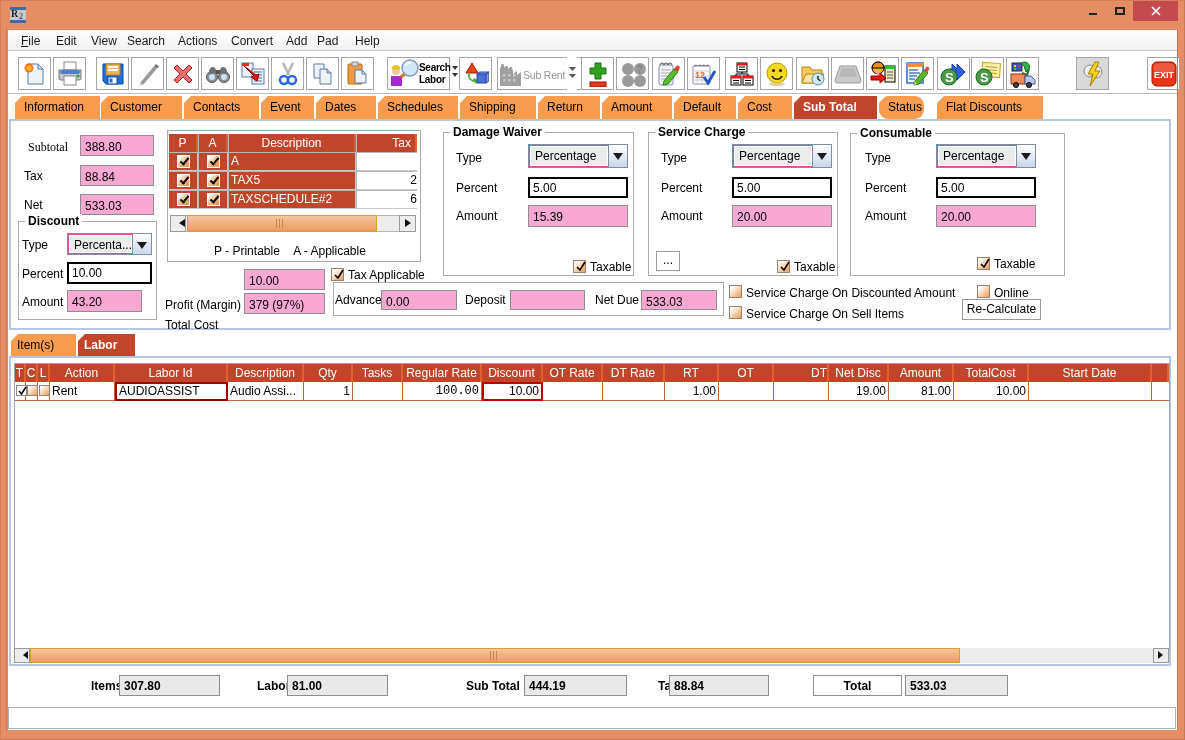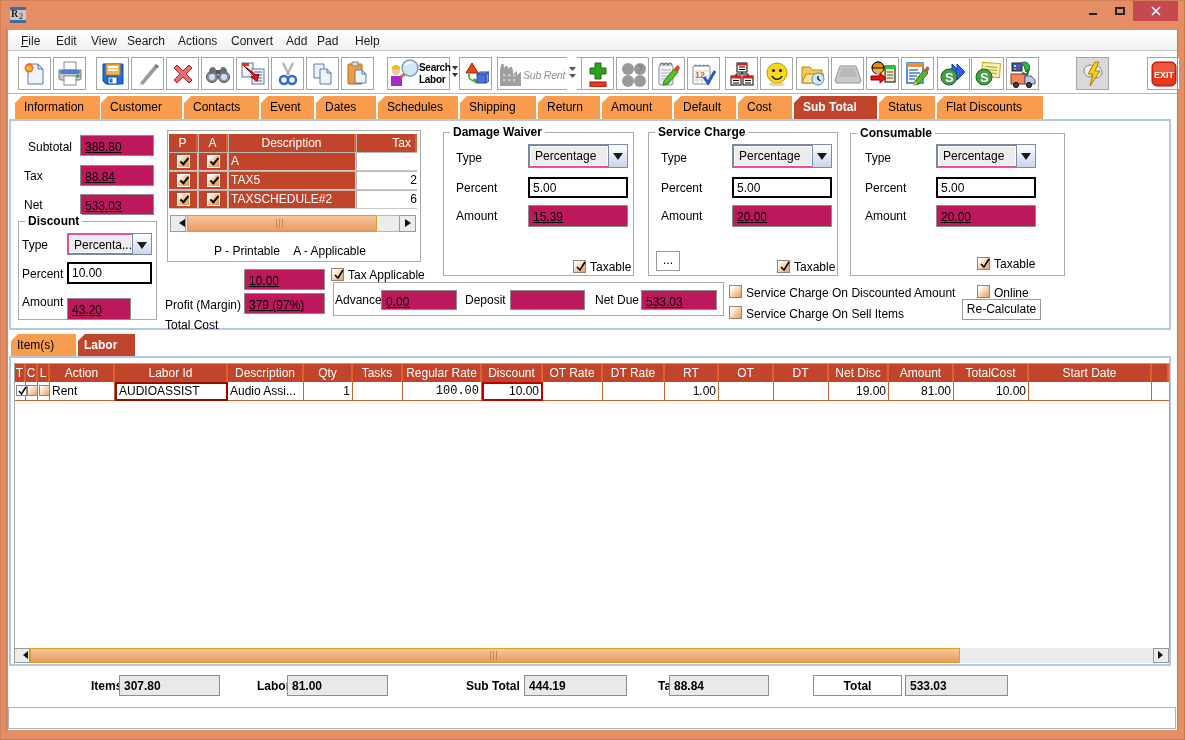--- a/index.html
+++ b/index.html
@@ -30,22 +30,22 @@
 .tbtn svg { position:absolute; left:50%; top:50%; transform:translate(-50%,-50%); }
 
 .tab { position:absolute; height:23px; background:#F99C4E; color:#000;
   clip-path:polygon(7px 0, 100% 0, 100% 100%, 0 100%, 0 7px);
   font-size:12px; line-height:23px; padding-left:9px; }
 .tab.sel { background:#C1452A; color:#fff; font-weight:bold; }
 
 .pane { position:absolute; background:#fff; border:2px solid #B5C7E3; }
 
 .lbl { position:absolute; font-size:12px; color:#000; white-space:nowrap; }
-.fld { position:absolute; background:#be185d; border:1px solid #8e8e8e; font-size:12px;
-  padding:4px 0 0 4px; white-space:nowrap; overflow:hidden;text-decoration:underline; }
+.fld { position:absolute; background:#f9a8d4; border:1px solid #8e8e8e; font-size:12px;
+  padding:4px 0 0 4px; white-space:nowrap; overflow:hidden; }
 .fldw { position:absolute; background:#fff; border:2px solid #000; font-size:12px;
   padding:2px 0 0 3px; white-space:nowrap; overflow:hidden; }
 .grp { position:absolute; border:1px solid #ababab; }
 .gtitle { position:absolute; top:-8px; left:6px; background:#fff; padding:0 3px; font-weight:bold; font-size:12px; white-space:nowrap;}
 .combo { position:absolute; border:1px solid #7d8ca3; background:#ec4899; }
 .combo .ct { position:absolute; left:1px; top:1px; bottom:1px; right:19px; background:#ECECEC;
   border:1px solid #fff; font-size:12px; padding:2px 0 0 4px; white-space:nowrap; overflow:hidden;}
 .combo .ca { position:absolute; right:0; top:0; bottom:0; width:19px;
   background:linear-gradient(#ffffff,#c9d6ec); border-left:1px solid #7d8ca3; }
 .combo .ca:after { content:""; position:absolute; left:4px; top:8px; border:5px solid transparent;
@@ -207,21 +207,21 @@
       </svg>
     </div>
   <div class="tbtn" style="left:451px">
       <svg width="26" height="26" viewBox="0 0 26 26">
         <path d="M9 2 L15 12 H3 Z" fill="#e84818" stroke="#a02000"></path>
         <path d="M5 13 a7 7 0 0 0 7 8 l-1 2 l5 -3 l-5 -3 l-1 2 a5 5 0 0 1 -3 -6 z" fill="#38b028"></path>
         <rect x="14" y="13" width="9" height="9" fill="#4a70d8" stroke="#2a4aa0"></rect>
         <path d="M14 13 l3 -2 h9 l-3 2 z M23 13 l3 -2 v9 l-3 2 z" fill="#7a9ae8" stroke="#2a4aa0"></path>
       </svg>
     </div>
-  <div class="tbtn" style="left:489px; width:92px; font-size:0;font-style:italic;">
+  <div class="tbtn" style="left:489px; width:92px; font-size:0;">
     <svg width="26" height="26" viewBox="0 0 26 26" style="position:absolute;left:1px;top:3px;transform:none;">
         <path d="M1 25 V8 l1.5 -5 h2 l1 4 l1 -2 h2 l1 3 l1.5 -2 h2 l1 4 v3 l4 -3 v4 l4 -3 v14 z" fill="#9f9f9f"></path>
         <rect x="4" y="13" width="2.5" height="2.5" fill="#c8c8c8"></rect>
         <rect x="9" y="13" width="2.5" height="2.5" fill="#c8c8c8"></rect>
         <rect x="14" y="13" width="2.5" height="2.5" fill="#c8c8c8"></rect>
         <rect x="4" y="18" width="2.5" height="2.5" fill="#c8c8c8"></rect>
         <rect x="9" y="18" width="2.5" height="2.5" fill="#c8c8c8"></rect>
         <rect x="14" y="18" width="2.5" height="2.5" fill="#c8c8c8"></rect>
       </svg>
     <div style="position:absolute;left:25px;top:11px;font-size:10.5px;color:#929292;white-space:nowrap;letter-spacing:-.2px;">Sub Rent</div>
@@ -374,43 +374,43 @@
   <div class="tab" style="left:184px; top:96px; width:75px;">Contacts</div>
   <div class="tab" style="left:261px; top:96px; width:53px;">Event</div>
   <div class="tab" style="left:316px; top:96px; width:60px;">Dates</div>
   <div class="tab" style="left:378px; top:96px; width:80px;">Schedules</div>
   <div class="tab" style="left:460px; top:96px; width:76px;">Shipping</div>
   <div class="tab" style="left:538px; top:96px; width:62px;">Return</div>
   <div class="tab" style="left:602px; top:96px; width:70px;">Amount</div>
   <div class="tab" style="left:674px; top:96px; width:62px;">Default</div>
   <div class="tab" style="left:738px; top:96px; width:54px;">Cost</div>
   <div class="tab sel" style="left:794px; top:96px; width:83px;">Sub Total</div>
-  <div class="tab" style="left:879px; top:96px; width:56px;">Status</div>
+  <div class="tab" style="left:879px; top:96px; width:45px;border-radius:9px;">Status</div>
   <div class="tab" style="left:937px; top:96px; width:106px;">Flat Discounts</div>
 </div>
 <div id="pane1" class="pane" style="left:9px; top:119px; width:1162px; height:211px;"></div>
 
-<div class="lbl" style="left:28px; top:140px;">Subtotal</div>
+<div class="lbl" style="left:28px; top:140px;font-family:Liberation Serif, serif;">Subtotal</div>
 <div class="fld" style="left:80px; top:135px; width:74px; height:21px;">388.80</div>
 <div class="lbl" style="left:24px; top:169px;">Tax</div>
 <div class="fld" style="left:80px; top:165px; width:74px; height:21px;">88.84</div>
 <div class="lbl" style="left:24px; top:198px;">Net</div>
 <div class="fld" style="left:80px; top:194px; width:74px; height:21px;">533.03</div>
 <div class="grp" style="left:18px; top:221px; width:139px; height:99px;">
   <div class="gtitle">Discount</div>
 </div>
 <div class="lbl" style="left:22px; top:238px;">Type</div>
 <div class="combo" style="left:67px; top:233px; width:85px; height:22px;">
     <div class="ct">Percenta...</div>
     <div class="ca"></div>
   </div>
 <div class="lbl" style="left:22px; top:267px;">Percent</div>
 <div class="fldw" style="left:67px; top:262px; width:85px; height:22px;">10.00</div>
 <div class="lbl" style="left:22px; top:295px;">Amount</div>
-<div class="fld" style="left:67px; top:298px; width:64px; height:22px;">43.20</div>
+<div class="fld" style="left:67px; top:290px; width:75px; height:22px;">43.20</div>
 
 <div class="abs" style="left:167px; top:130px; width:254px; height:132px; background:#fff; border:1px solid #a9a9a9;"></div>
 <div id="taxtable">
   <div class="abs" style="left:169px; top:134px; width:248px; height:75px; background:#b8b8b8;"></div>
   <div class="txh" style="left:169px; top:134px; width:29px;">P</div>
   <div class="txh" style="left:199px; top:134px; width:29px;">A</div>
   <div class="txh" style="left:229px; top:134px; width:127px;">Description</div>
   <div class="txh" style="left:357px; top:134px; width:60px; text-align:right; padding-right:4px;">Tax</div>
 
   <div class="txc" style="left:169px; top:153px; width:29px;">
@@ -548,21 +548,21 @@
   <div class="lh" style="left:115px; width:113px;">Labor Id</div>
   <div class="lh" style="left:228px; width:76px;">Description</div>
   <div class="lh" style="left:304px; width:49px;">Qty</div>
   <div class="lh" style="left:353px; width:50px;">Tasks</div>
   <div class="lh" style="left:403px; width:79px;">Regular Rate</div>
   <div class="lh" style="left:482px; width:61px;">Discount</div>
   <div class="lh" style="left:543px; width:60px;">OT Rate</div>
   <div class="lh" style="left:603px; width:62px;">DT Rate</div>
   <div class="lh" style="left:665px; width:54px;">RT</div>
   <div class="lh" style="left:719px; width:55px;">OT</div>
-  <div class="lh" style="left:774px; width:55px;">DT</div>
+  <div class="lh" style="left:774px; width:55px;text-align:right;">DT</div>
   <div class="lh" style="left:829px; width:60px;">Net Disc</div>
   <div class="lh" style="left:889px; width:65px;">Amount</div>
   <div class="lh" style="left:954px; width:75px;">TotalCost</div>
   <div class="lh" style="left:1029px; width:123px;">Start Date</div>
   <div class="lh" style="left:1152px; width:17px;"></div>
   <div class="lc" style="left:15px; width:11px;"></div>
   <div class="lc" style="left:26px; width:12px;"></div>
   <div class="lc" style="left:38px; width:12px;"></div>
   <div class="lc" style="left:50px; width:65px; text-align:left; padding-left:2px;">Rent</div>
   <div class="lc" style="left:115px; width:113px; text-align:left; padding-left:2px; border:2px solid #970a00; line-height:15px;">AUDIOASSIST</div>

